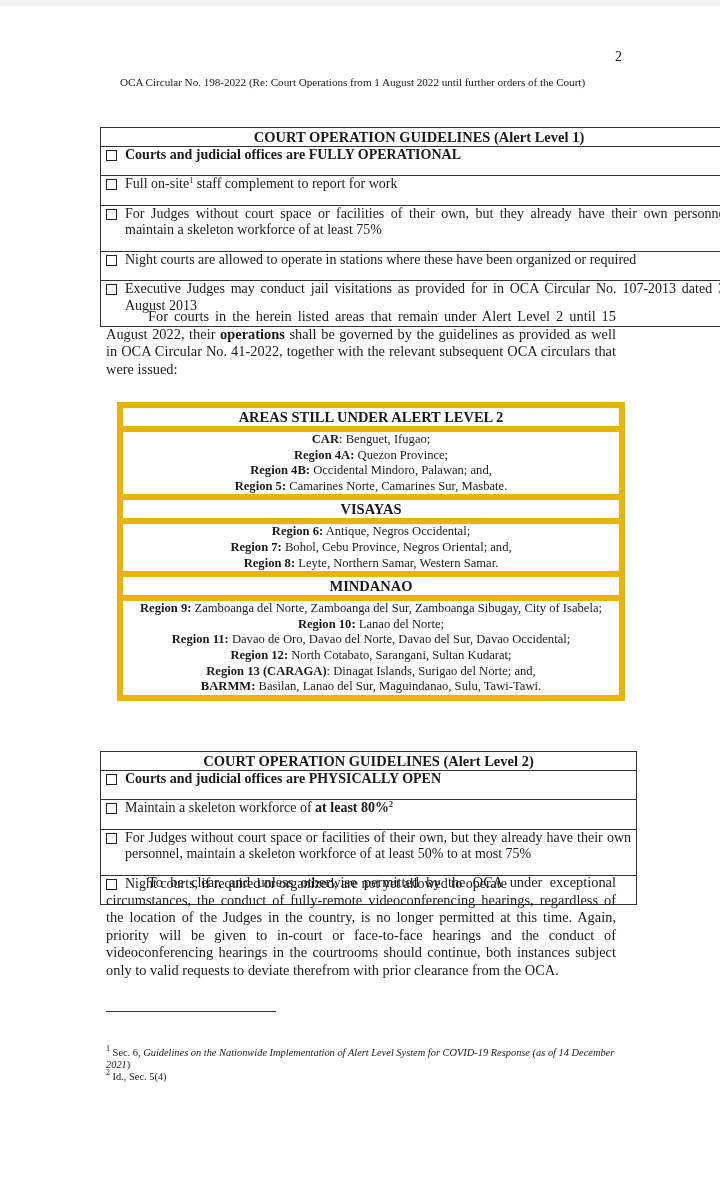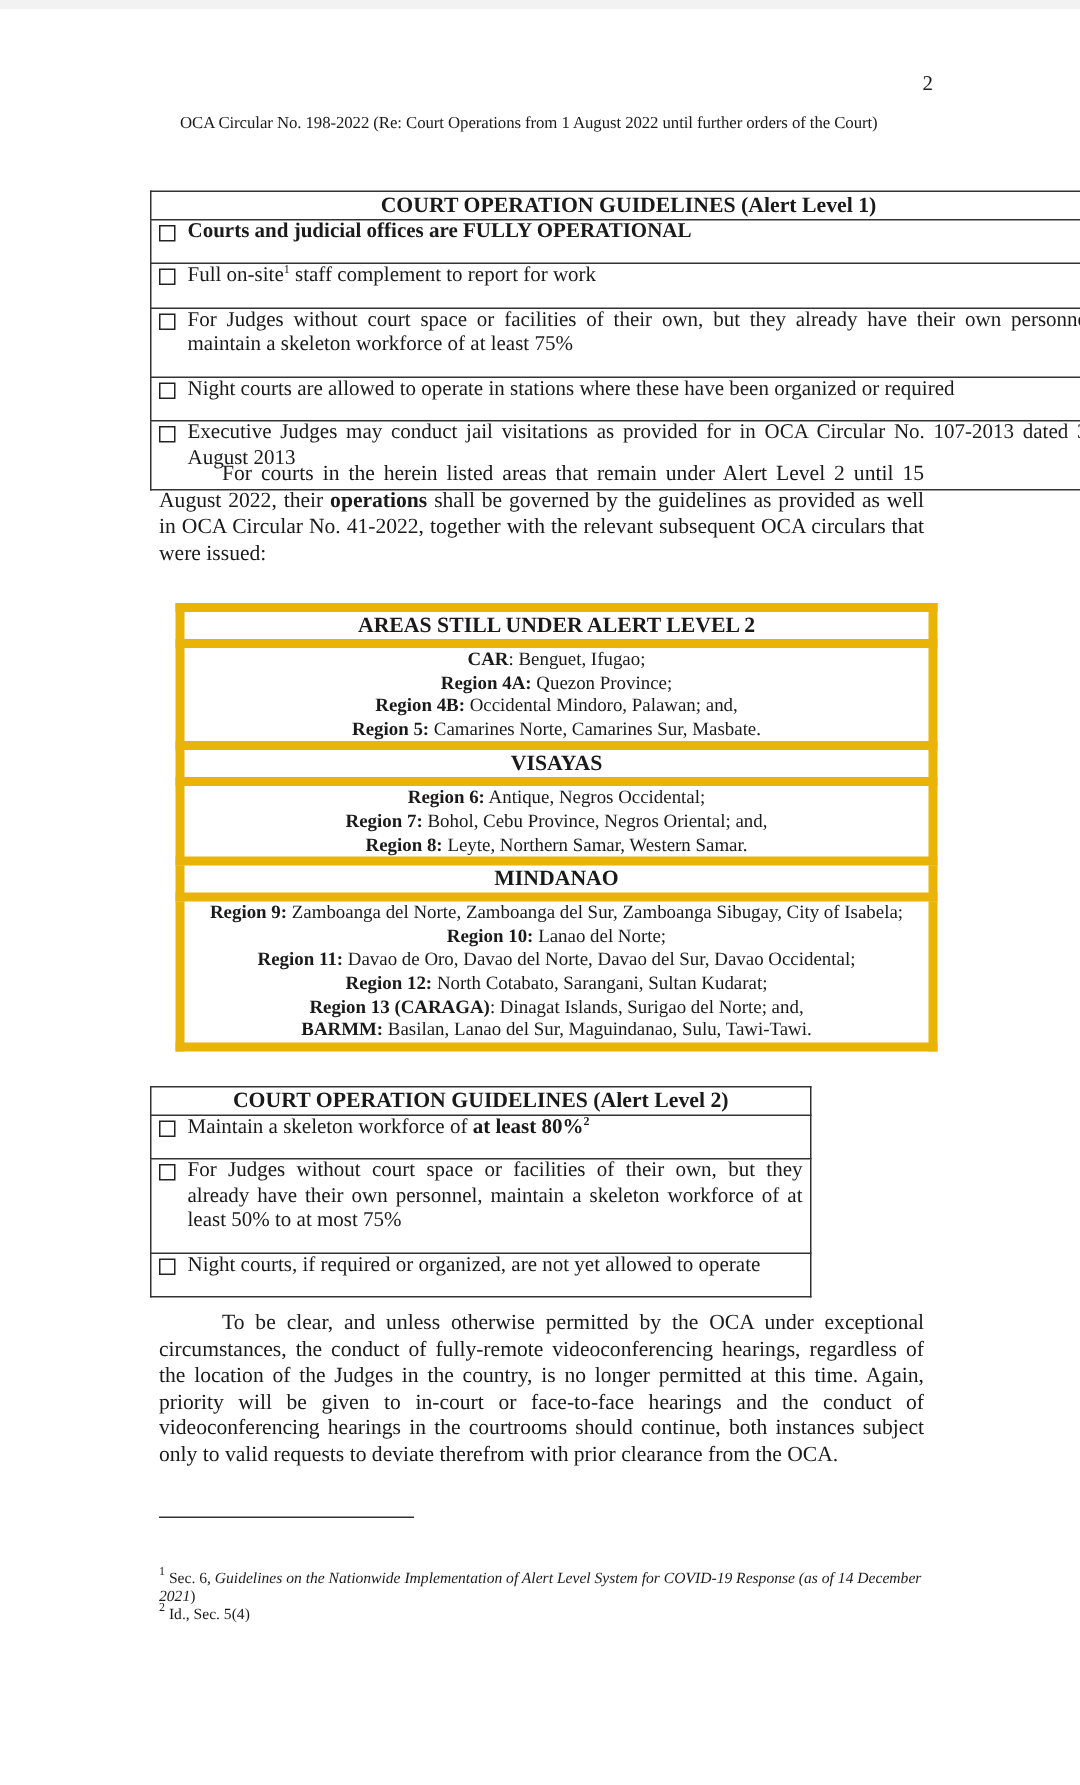--- a/index.html
+++ b/index.html
@@ -14,21 +14,21 @@
   table.guide { position: absolute; border-collapse: collapse; font-size: 14px; line-height: 16.5px; }
   table.guide td { border: 1px solid #333; padding: 0 5px 12px 4px; vertical-align: top; }
   table.guide td.head { text-align: center; font-weight: bold; font-size: 14.5px; padding: 1px 4px 0 4px; }
   .gl-item { display: flex; }
   .gl-box { flex: 0 0 auto; width: 9px; height: 9px; border: 1px solid #222; margin: 3px 8px 0 1px; }
   .gl-text { flex: 1; text-align: justify; }
   .gl-text.bold { font-weight: bold; }
   sup { font-size: 8px; line-height: 0; vertical-align: 5px; }
 
   #al1 { left: 100px; top: 127px; width: 638px; }
-  #al2 { left: 100px; top: 724px; width: 441px; border-radius: 23px; }
+  #al2 { left: 100px; top: 751px; width: 537px; border-radius: 23px; }
 
   .para { position: absolute; left: 106px; width: 510px; font-size: 14.4px; line-height: 17.6px; text-align: justify; }
   .para .indent { display: inline-block; width: 42px; }
   #para1 { top: 308px; }
   #para2 { top: 874px; }
 
   table.areas { position: absolute; left: 117px; top: 402px; width: 508px; border-collapse: collapse; font-size: 12.6px; line-height: 15.6px; }
   table.areas td { border: 6px solid #eab308; text-align: center; padding: 0 6px; }
   table.areas td.head { font-weight: bold; font-size: 14.5px; line-height: 18px; }
   table.areas td.region { font-weight: bold; font-size: 14.5px; line-height: 18px; }
@@ -137,20 +137,28 @@
 
 <table class="guide" id="al2">
   <tbody>
       <tr>
         <td class="head">COURT OPERATION GUIDELINES (Alert Level 2)</td>
       </tr>
   <tr>
         <td>
           <div class="gl-item">
     <span class="gl-box"></span>
+    <span class="gl-text bold">Courts and judicial offices are PHYSICALLY OPEN</span>
+  </div>
+        </td>
+      </tr>
+  <tr>
+        <td>
+          <div class="gl-item">
+    <span class="gl-box"></span>
     <span class="gl-text"><span>Maintain a skeleton workforce of </span><b>at least 80%</b><sup style="font-weight:bold">2</sup></span>
   </div>
         </td>
       </tr>
   <tr>
         <td>
           <div class="gl-item">
     <span class="gl-box"></span>
     <span class="gl-text">For Judges without court space or facilities of their own, but they already have their own personnel, maintain a skeleton workforce of at least 50% to at most 75%</span>
   </div>

